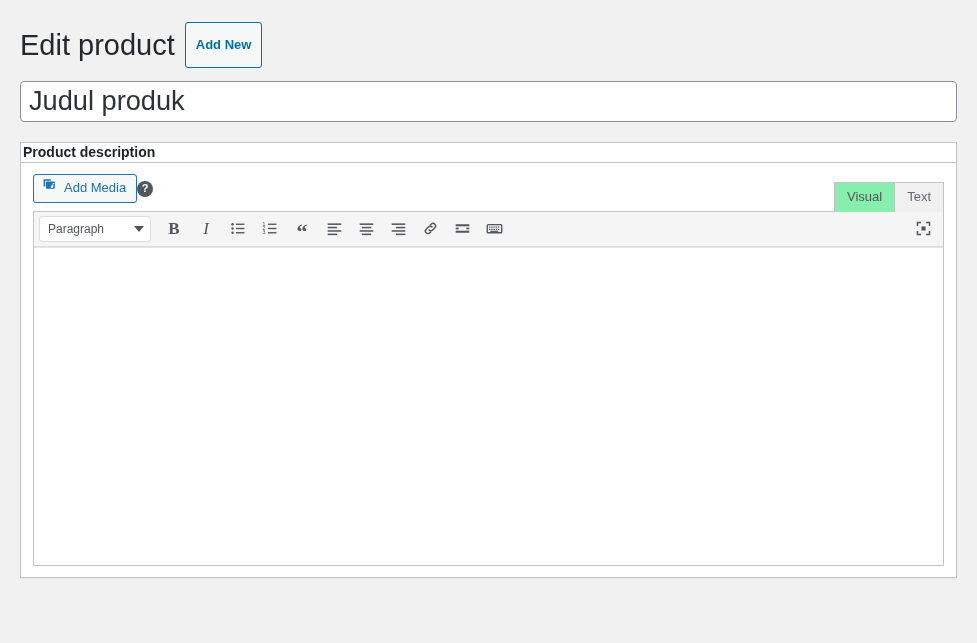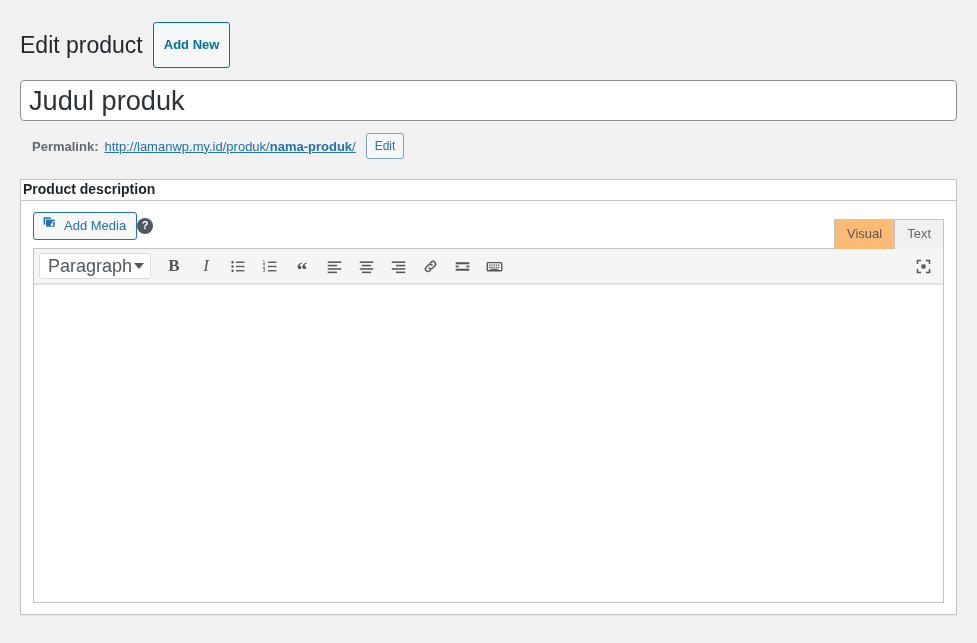--- a/index.html
+++ b/index.html
@@ -13,21 +13,21 @@
   .wrap { padding: 10px 20px 0 20px; }
 
   
   .page-header {
     display: flex;
     align-items: center;
     gap: 10px;
     margin: 8px 0 12px 0;
   }
   .page-title {
-    font-size: 23px;
+    font-size: 29px;
     font-weight: 400;
     color: #23282d;
     line-height: 1.3;
     margin: 0;
     padding: 9px 0 4px 0;
   }
   .add-new-btn {
     display: inline-block;
     font-size: 13px;
     font-weight: 600;
@@ -157,21 +157,21 @@
     padding: 5px 12px 6px;
     color: #646970;
     background: #f0f0f1;
     border: 1px solid #c3c4c7;
     border-bottom: none;
     margin-left: -1px;
     cursor: pointer;
     font-family: "Liberation Sans", sans-serif;
   }
   .editor-tab.active {
-    background: #fdba74;
+    background: #86efac;
     color: #50575e;
     position: relative;
     z-index: 2;
   }
 
   
   .editor-wrap { border: 1px solid #c3c4c7; background: #fff; }
   .mce-toolbar {
     display: flex;
     align-items: center;
@@ -183,21 +183,21 @@
   .mce-left { display: flex; align-items: center; gap: 2px; flex: 1; }
   .mce-listbox {
     display: inline-flex;
     align-items: center;
     justify-content: space-between;
     width: 112px;
     height: 26px;
     background: #fff;
     border: 1px solid #ddd;
     border-radius: 3px;
-    font-size: 18px;
+    font-size: 12px;
     color: #50575e;
     padding: 0 6px 0 8px;
     margin-right: 6px;
     cursor: pointer;
   }
   .caret {
     width: 0; height: 0;
     border-left: 5px solid transparent;
     border-right: 5px solid transparent;
     border-top: 6px solid #50575e;
@@ -243,25 +243,20 @@
 
 <div class="wrap">
 
   <div class="page-header">
     <h1 class="page-title">Edit product</h1>
     <a class="add-new-btn">Add New</a>
   </div>
 
   <input class="title-input" type="text" value="Judul produk" style="">
 
-  <div class="permalink-row">
-    <span class="permalink-label">Permalink:</span>
-    <span class="permalink-link"><span>http://lamanwp.my.id/produk/</span><span class="permalink-slug">nama-produk</span><span>/</span></span>
-    <button class="edit-slug-btn">Edit</button>
-  </div>
 
   <div class="postbox">
 
     <div class="postbox-header">
       <h2 class="postbox-title">Product description</h2>
     </div>
 
     <div class="postbox-inside">
 
       <div class="media-row">

